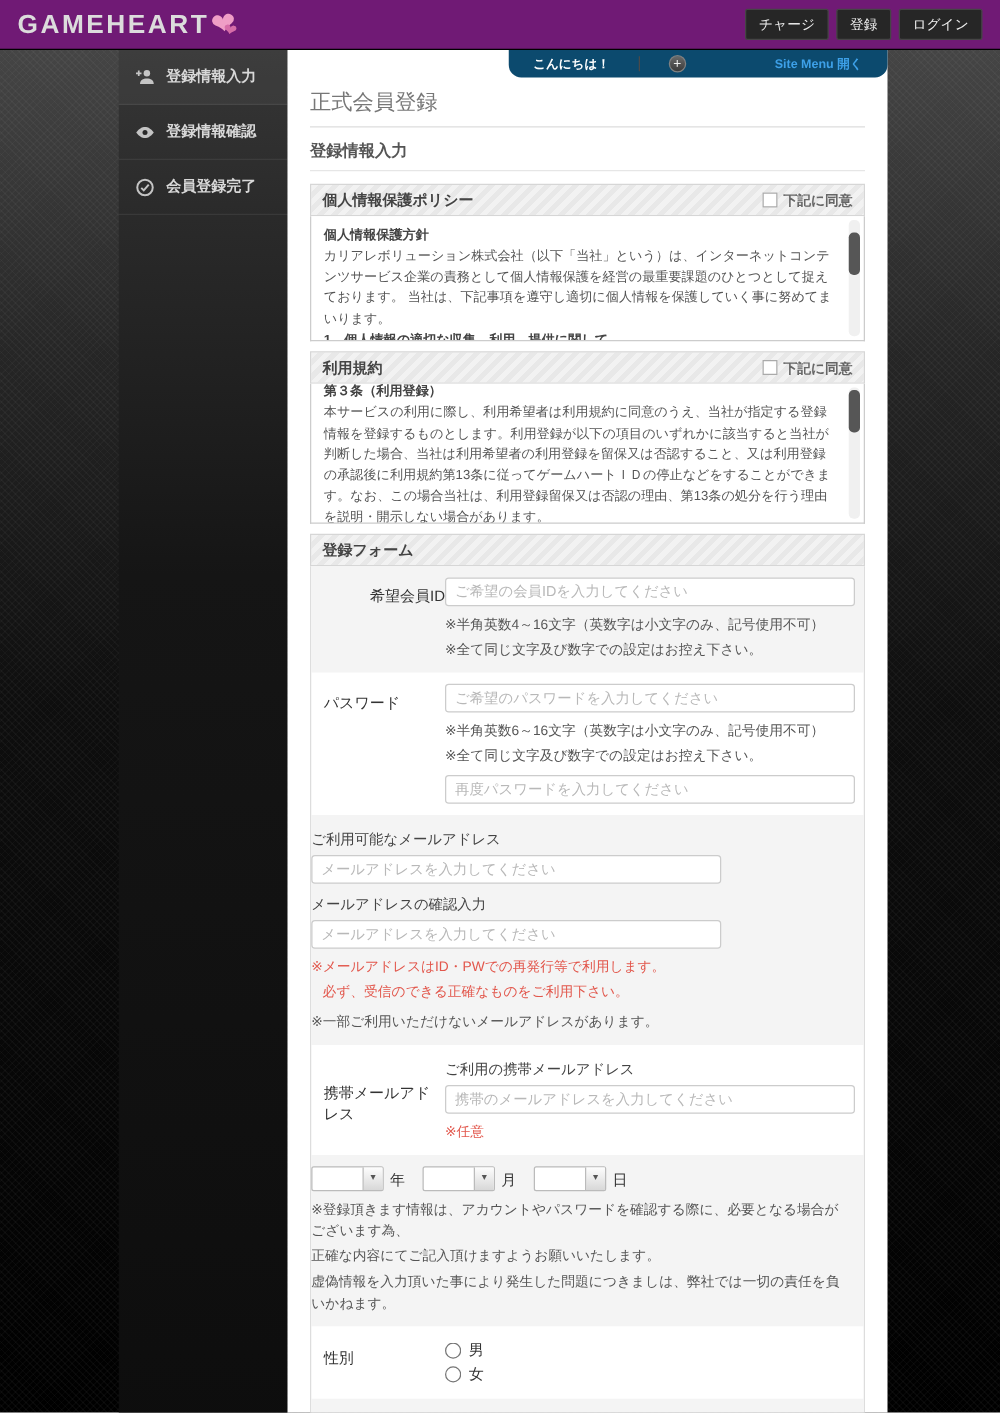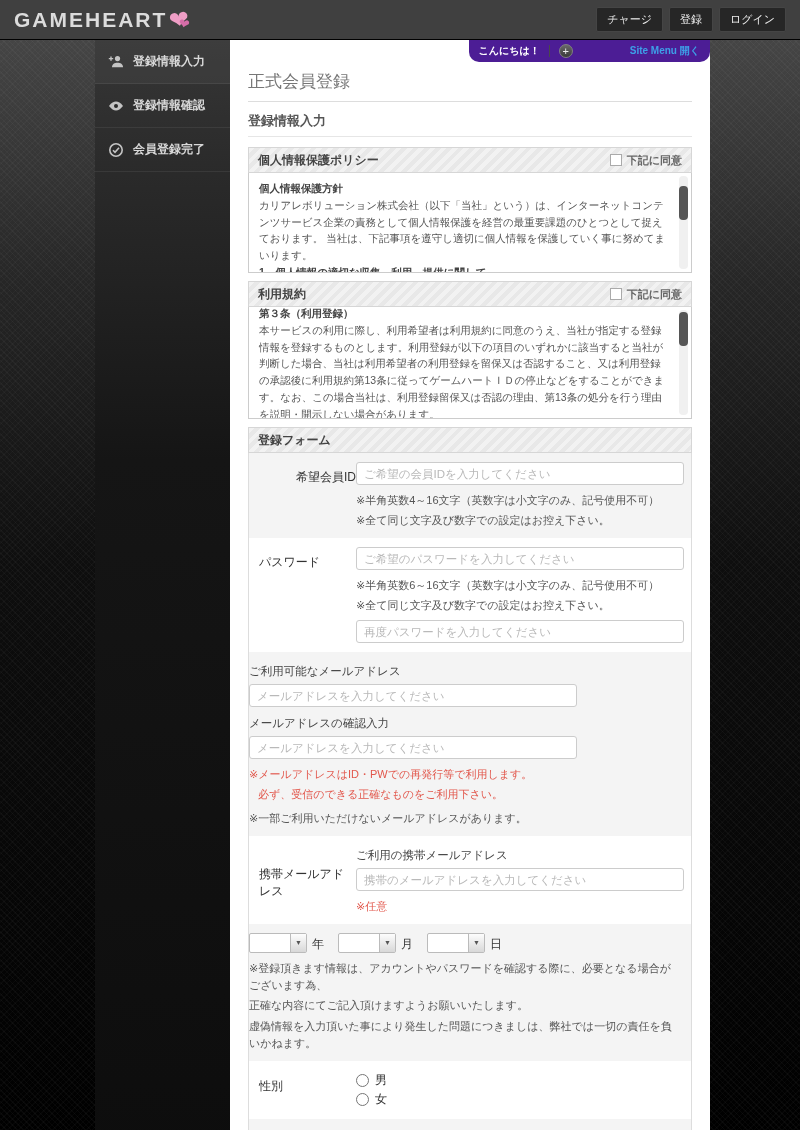--- a/index.html
+++ b/index.html
@@ -5,43 +5,43 @@
   * { margin:0; padding:0; box-sizing:border-box; }
   html,body { width:800px; height:1130px; overflow:hidden; }
   body{
     font-family:"Liberation Sans","DejaVu Sans",sans-serif;
     background:
       repeating-linear-gradient(45deg, rgba(255,255,255,0.03) 0 1px, transparent 1px 4px),
       repeating-linear-gradient(-45deg, rgba(255,255,255,0.025) 0 1px, transparent 1px 4px),
       linear-gradient(#4a4a4a 0%, #262626 25%, #0e0e0e 50%, #000 100%);
   }
   
-  .topbar{height:40px; background:#404040; border-bottom:1px solid #000;
+  .topbar{height:40px; background:#701a75; border-bottom:1px solid #000;
     display:flex; align-items:center; justify-content:space-between; padding:0 14px;}
   .logo{display:flex; align-items:center; gap:2px;}
   .logo-text{color:#dcdcdc; font-size:21px; font-weight:bold; letter-spacing:2px;}
   .logo-heart{position:relative; color:#ef9ec6; font-size:24px; line-height:20px; transform:rotate(-8deg); display:inline-block;}
   .logo-heart .h2{position:absolute; left:9px; top:5px; font-size:13px; color:#d66da8; transform:rotate(18deg);}
   .topnav{display:flex; gap:6px;}
   .topnav .tbtn{background:#262626; border:1px solid #454545; color:#eee; font-size:11px;
     padding:4px 10px; border-radius:2px; cursor:pointer;}
   
   .card{margin-left:95px; width:615px;}
   .card-body{display:flex; align-items:stretch;}
   .sidebar{width:135px; flex:0 0 135px;
     background:linear-gradient(#363636 0, #2a2a2a 135px, #151515 420px, #0d0d0d 100%);}
   .side-item{height:44px; display:flex; align-items:center; gap:9px; padding-left:13px;
     color:#d8d8d8; font-size:12px; font-weight:bold;
     border-bottom:1px solid rgba(255,255,255,0.07); cursor:pointer;}
   .side-item:first-child{background:rgba(255,255,255,0.04);}
   .side-item svg{width:16px; height:16px; flex:0 0 16px;}
   
   .main{width:480px; background:#fff; position:relative; padding:30px 18px 18px;}
-  .util-tab{position:absolute; top:0; right:0; height:22px; background:#4c1d95;
-    border-radius:0 0 10px 10px; display:flex; align-items:center; gap:9px; padding:0 10px;}
+  .util-tab{position:absolute; top:0; right:0; height:22px; background:#0c4a6e;
+    border-radius:0 0 10px 10px; display:flex; align-items:center; gap:23px; padding:0 20px;}
   .util-greet{color:#fff; font-size:10px; font-weight:bold;}
   .util-div{width:1px; height:12px; background:#4a4a4a;}
   .util-plus{width:14px; height:14px; border-radius:50%; background:linear-gradient(#6a6a6a,#3a3a3a);
     border:1px solid #808080; color:#eee; font-size:11px; line-height:12px; text-align:center; cursor:pointer;}
   .util-menu{color:#3da0e8; font-size:10px; font-weight:bold; cursor:pointer;margin-left:48px;}
   .page-title{font-size:17px; color:#777; padding-bottom:8px; border-bottom:1px solid #ddd; margin-bottom:10px;}
   .section-title{font-size:13px; font-weight:bold; color:#555; padding-bottom:6px;
     border-bottom:1px solid #e6e6e6; margin-bottom:10px;}
   .sec-head{border:1px solid #d6d6d6;
     background:repeating-linear-gradient(135deg,#f2f2f2 0 4px,#e8e8e8 4px 8px);

